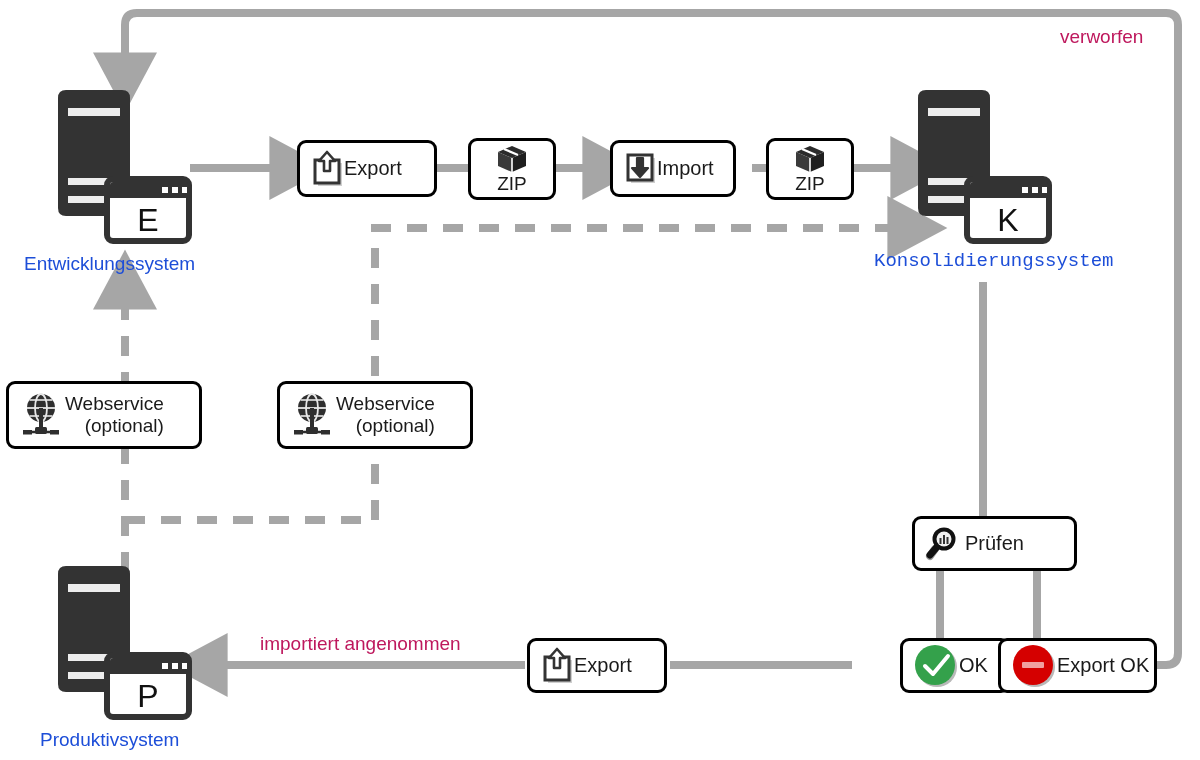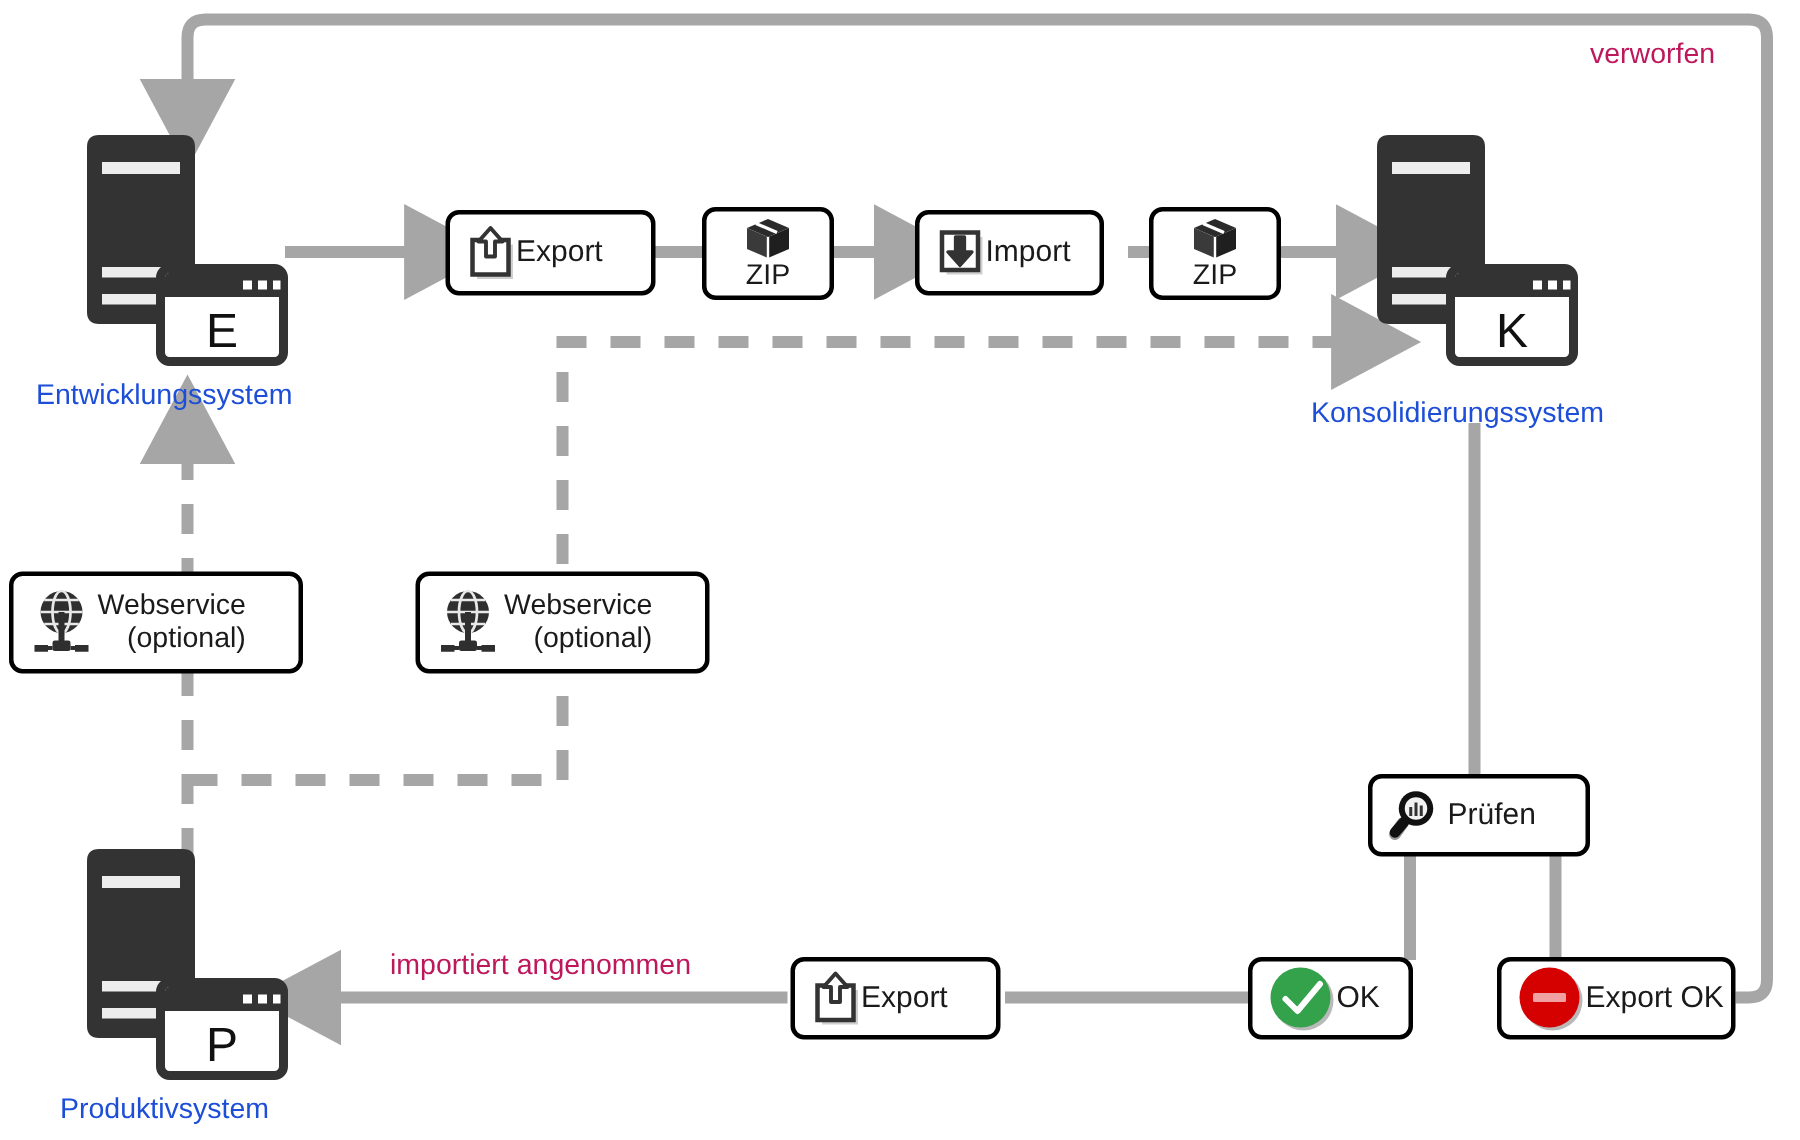--- a/index.html
+++ b/index.html
@@ -152,21 +152,21 @@
     </g>
   </svg>
   <svg class="server" style="left:964px; top:176px; width:90px; height:70px; z-index:7;" viewBox="0 0 90 70">
     <rect x="3" y="3" width="82" height="62" rx="6" fill="#ffffff" stroke="#333333" stroke-width="6"></rect>
     <path d="M6,9 q0,-3 3,-3 l72,0 q3,0 3,3 l0,13 l-78,0 z" fill="#333333"></path>
     <rect x="58" y="11" width="6" height="6" fill="#ffffff"></rect>
     <rect x="68" y="11" width="6" height="6" fill="#ffffff"></rect>
     <rect x="78" y="11" width="5" height="6" fill="#ffffff"></rect>
     <text x="44" y="55" text-anchor="middle" font-family="Liberation Sans, sans-serif" font-size="32" fill="#111111">K</text>
   </svg>
-  <div class="sys-caption" style="left:874px; top:265px;">Konsolidierungssystem</div>
+  <div class="sys-caption" style="left:874px; top:250px;font-family:Liberation Mono, monospace;">Konsolidierungssystem</div>
 
   <svg class="server" style="left:48px; top:560px; width:110px; height:160px;" viewBox="0 0 110 160">
     <g>
       <path d="M10,14 q0,-8 8,-8 l56,0 q8,0 8,8 l0,110 q0,8 -8,8 l-56,0 q-8,0 -8,-8 z" fill="#333333"></path>
       <rect x="20" y="24" width="52" height="8" fill="#ededed"></rect>
       <rect x="20" y="94" width="52" height="7" fill="#ededed"></rect>
       <rect x="20" y="112" width="52" height="7" fill="#ededed"></rect>
     </g>
   </svg>
   <svg class="server" style="left:104px; top:652px; width:90px; height:70px; z-index:7;" viewBox="0 0 90 70">
@@ -249,34 +249,34 @@
       <path d="M22,18 L22,38" stroke="#2f2f2f" stroke-width="4"></path>
       <rect x="16" y="37" width="12" height="7" rx="1.5" fill="#2f2f2f"></rect>
       <rect x="4" y="40" width="9" height="4.5" fill="#2f2f2f"></rect>
       <rect x="31" y="40" width="9" height="4.5" fill="#2f2f2f"></rect>
       <path d="M8.5,42 L16,42 M28,42 L35.5,42" stroke="#2f2f2f" stroke-width="2.6"></path>
     </svg>
     <span class="node-label">Webservice
 (optional)</span>
   </div>
 
-  <div class="node" style="left:912px; top:516px; width:148px; height:55px;">
+  <div class="node" style="left:912px; top:516px; width:165px; height:55px;">
     <svg class="icon" width="40" height="38" viewBox="0 0 40 38">
       <path d="M10,24 L5,31" stroke="#9a9a9a" stroke-width="8" stroke-linecap="round"></path>
       <path d="M11,23 L5,30" stroke="#111111" stroke-width="7" stroke-linecap="round"></path>
       <circle cx="19" cy="14" r="11.5" fill="#111111"></circle>
       <circle cx="19" cy="14" r="7.5" fill="#f2f2f2"></circle>
       <rect x="14.5" y="13" width="2" height="6" fill="#333333"></rect>
       <rect x="18" y="10" width="2" height="9" fill="#333333"></rect>
       <rect x="21.5" y="12" width="2" height="7" fill="#333333"></rect>
     </svg>
     <span class="node-label">Prüfen</span>
   </div>
 
-  <div class="node" style="left:832px; top:638px; width:110px; height:55px;">
+  <div class="node" style="left:900px; top:638px; width:110px; height:55px;">
     <svg class="icon" width="46" height="46" viewBox="0 0 46 46">
       <circle cx="24" cy="24" r="20" fill="#b9b9b9"></circle>
       <circle cx="22" cy="22" r="20" fill="#34a14b"></circle>
       <path d="M12,23 L20,31 L35,13" fill="none" stroke="#ffffff" stroke-width="4" stroke-linecap="round" stroke-linejoin="round"></path>
     </svg>
     <span class="node-label">OK</span>
   </div>
 
   <div class="node" style="left:998px; top:638px; width:159px; height:55px;">
     <svg class="icon" width="46" height="46" viewBox="0 0 46 46">

